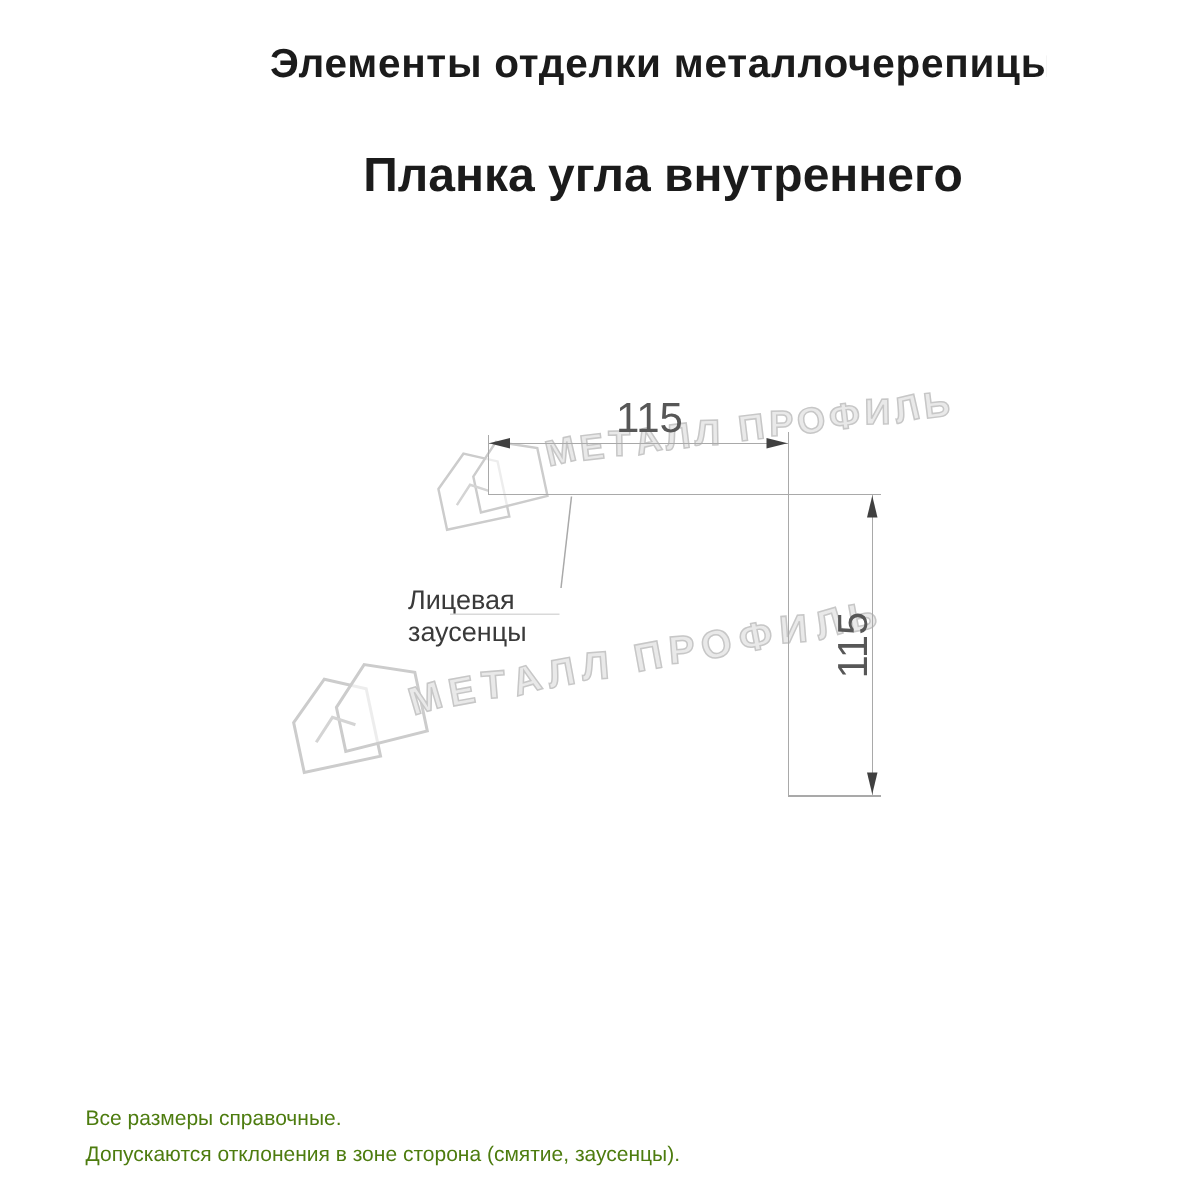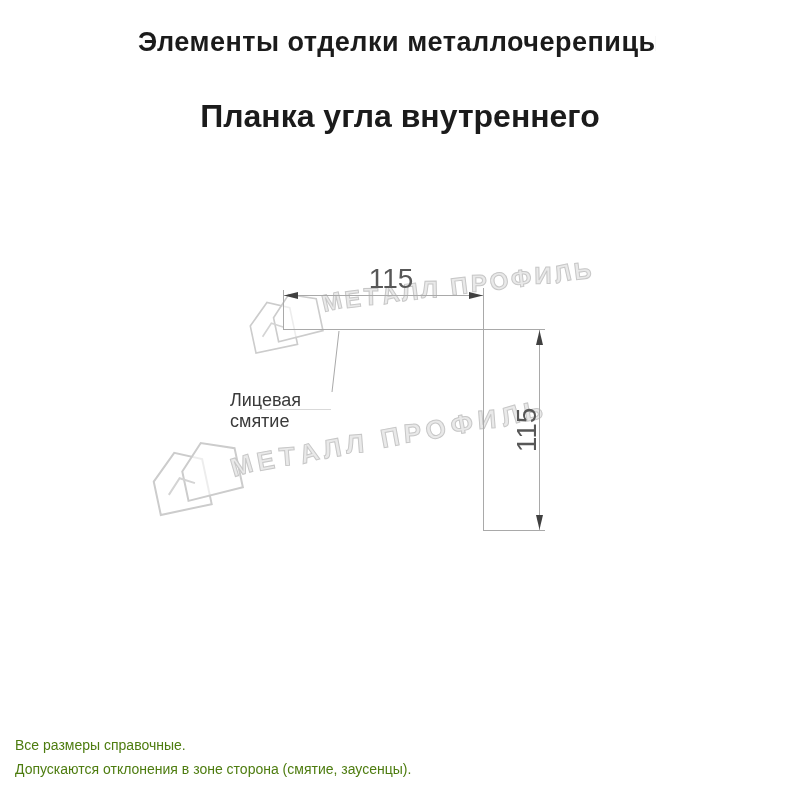--- a/index.html
+++ b/index.html
@@ -1,18 +1,18 @@
 <!DOCTYPE html>
 <html><head>
 <meta charset="utf-8">
 <style>
   html,body{margin:0;padding:0;background:#fff;}
   #page{
     position:relative;width:656px;height:800px;background:#ffffff;overflow:hidden;
-    font-family:"Liberation Sans","DejaVu Sans",sans-serif;color:#1c1c1c;
+    font-family:"Liberation Sans","DejaVu Sans",sans-serif;color:#1c1c1c;margin-left:42px;
   }
   .abs{position:absolute;}
   
   .title{
     left:0;top:27px;width:800px;text-align:center;
     font-size:27px;font-weight:bold;letter-spacing:0.5px;color:#1b1b1b;
   }
   .subtitle{
     left:0;top:98px;width:800px;text-align:center;
     font-size:32px;font-weight:bold;line-height:37px;color:#1b1b1b;
@@ -93,20 +93,20 @@
       <polygon points="539.5,330.5 536,345 543,345"></polygon>
       <polygon points="539.5,529.5 536,515 543,515"></polygon>
     </g>
   </svg>
 
   <div class="abs dim-label dim-top">115</div>
   <div class="abs dim-label dim-right">115</div>
 
   <div class="abs face-label">
     <div>Лицевая</div>
-    <div>смятие</div>
+    <div>заусенцы</div>
   </div>
   <div class="abs face-underline"></div>
 
   <div class="abs footer-line f1">Все размеры справочные.</div>
   <div class="abs footer-line f2">Допускаются отклонения в зоне сторона (смятие, заусенцы).</div>
 
 </div>
 
 </body></html>

